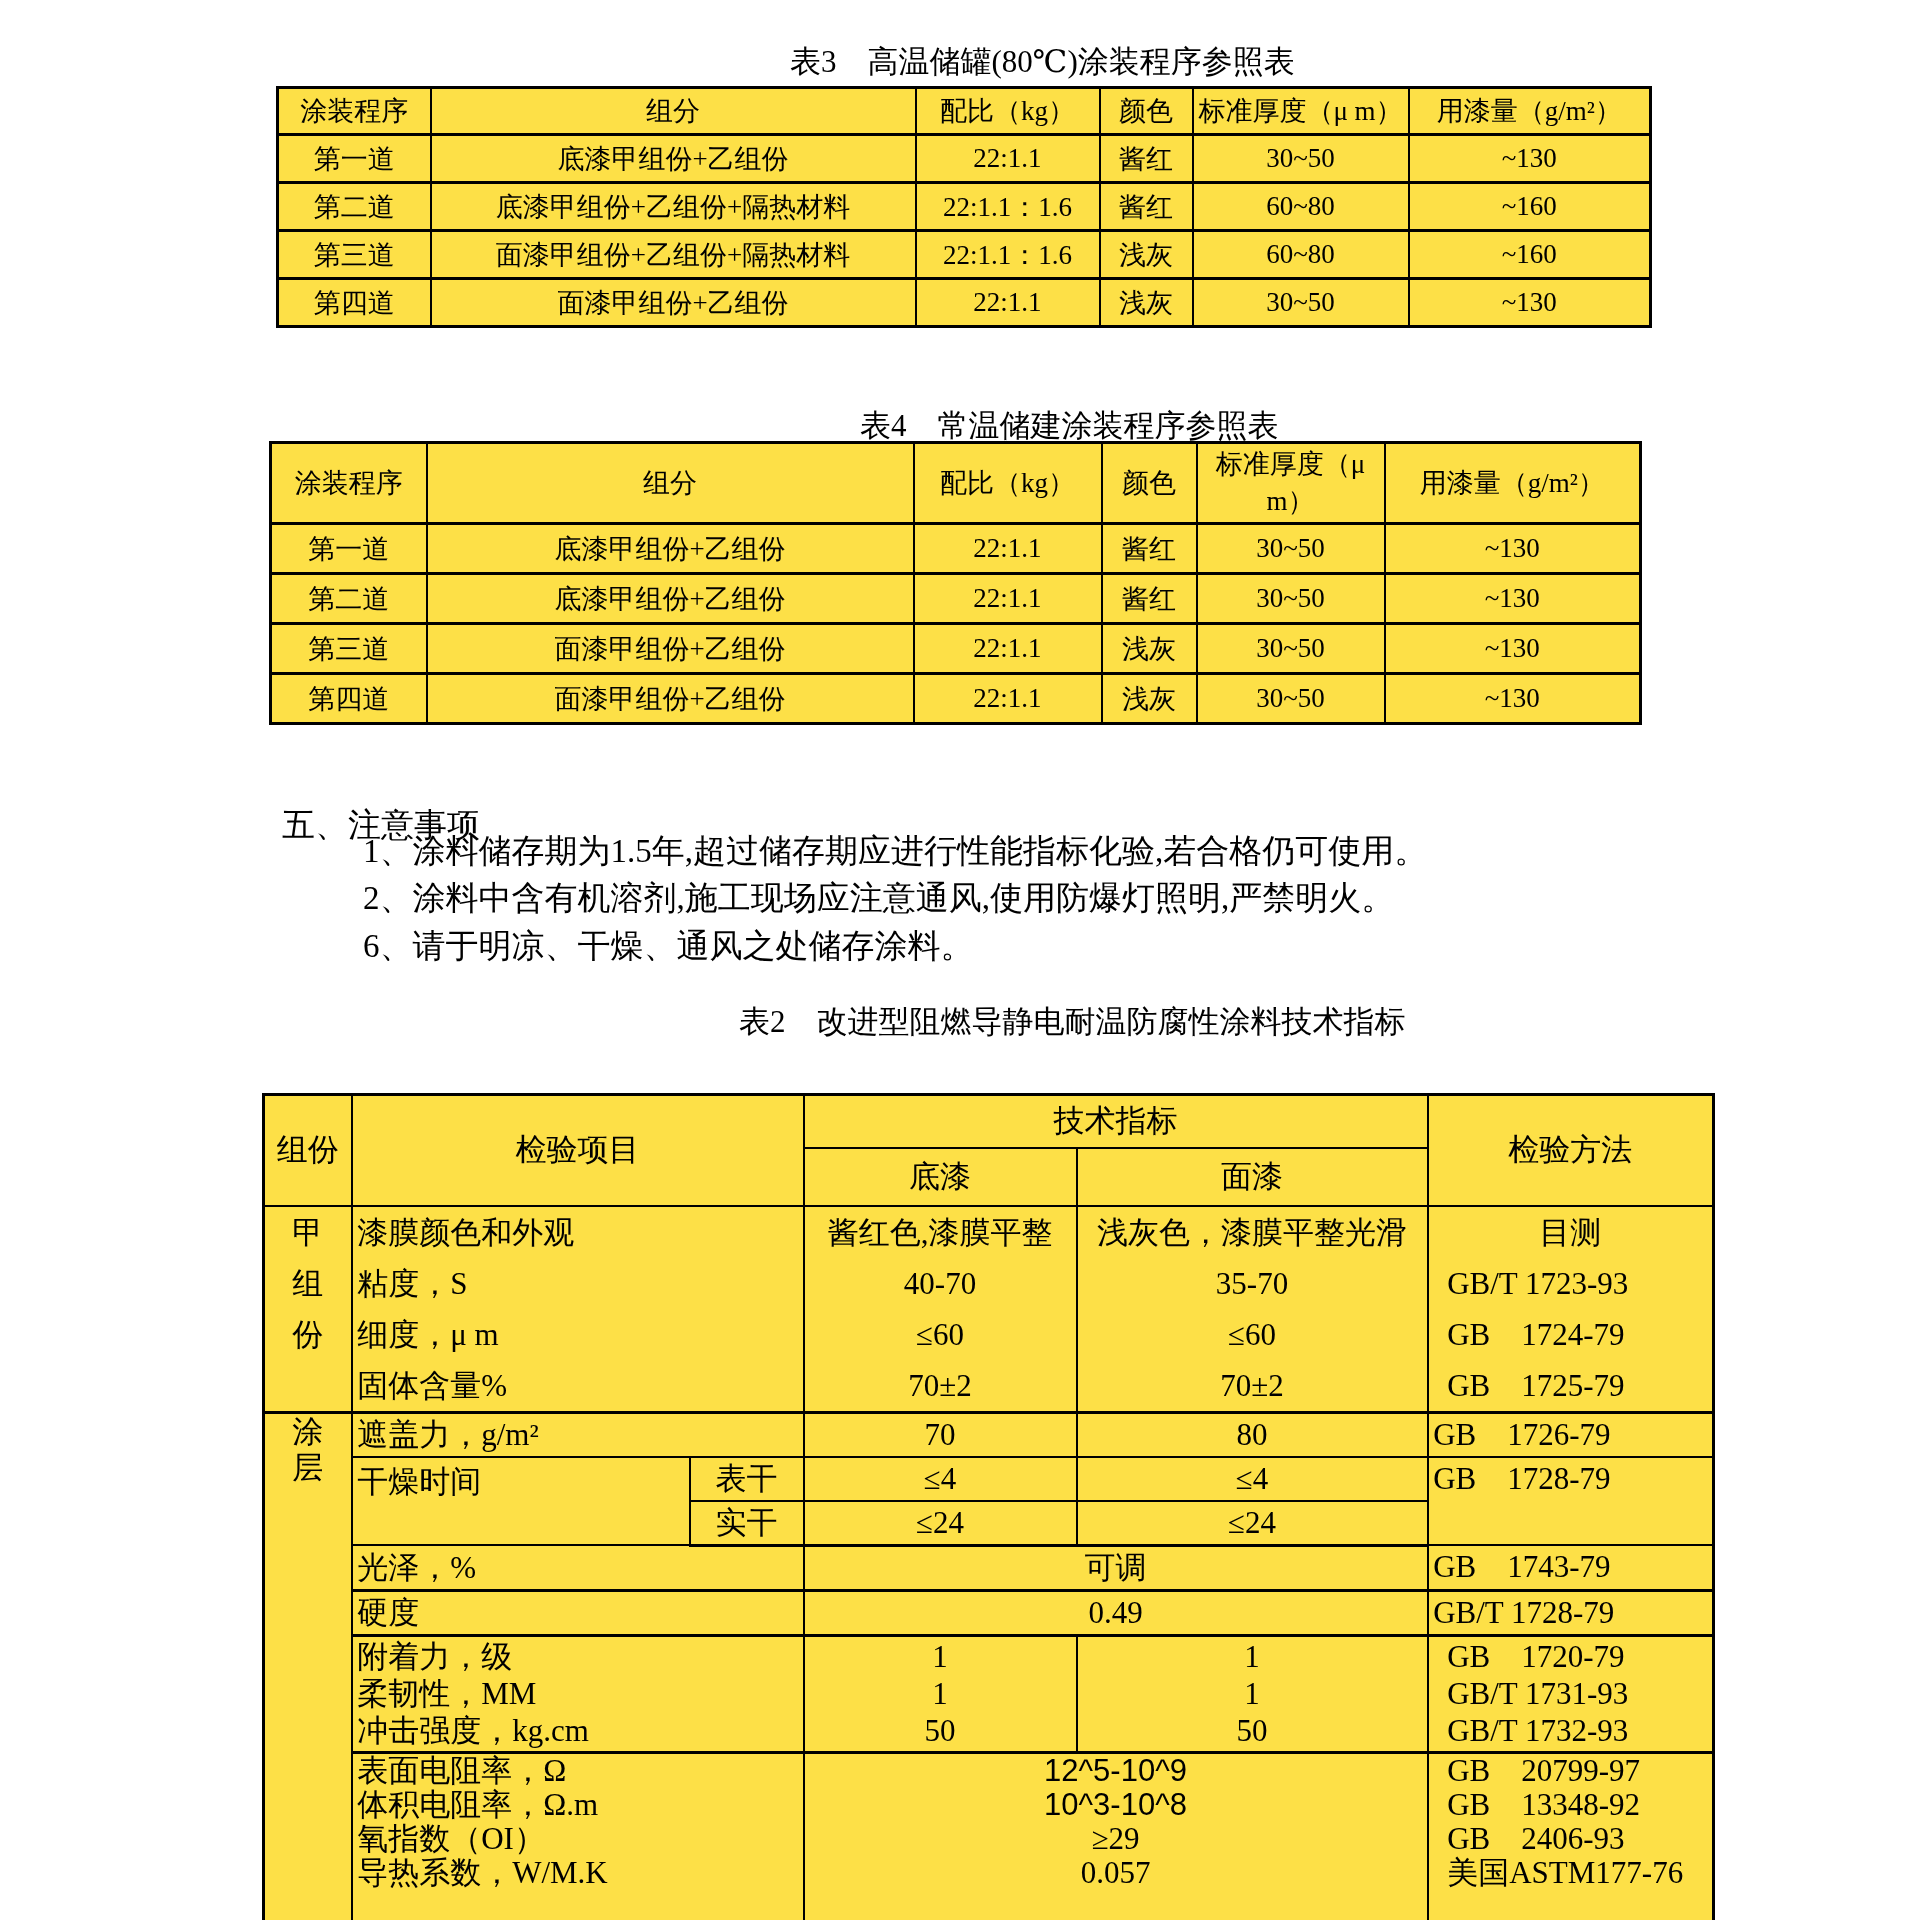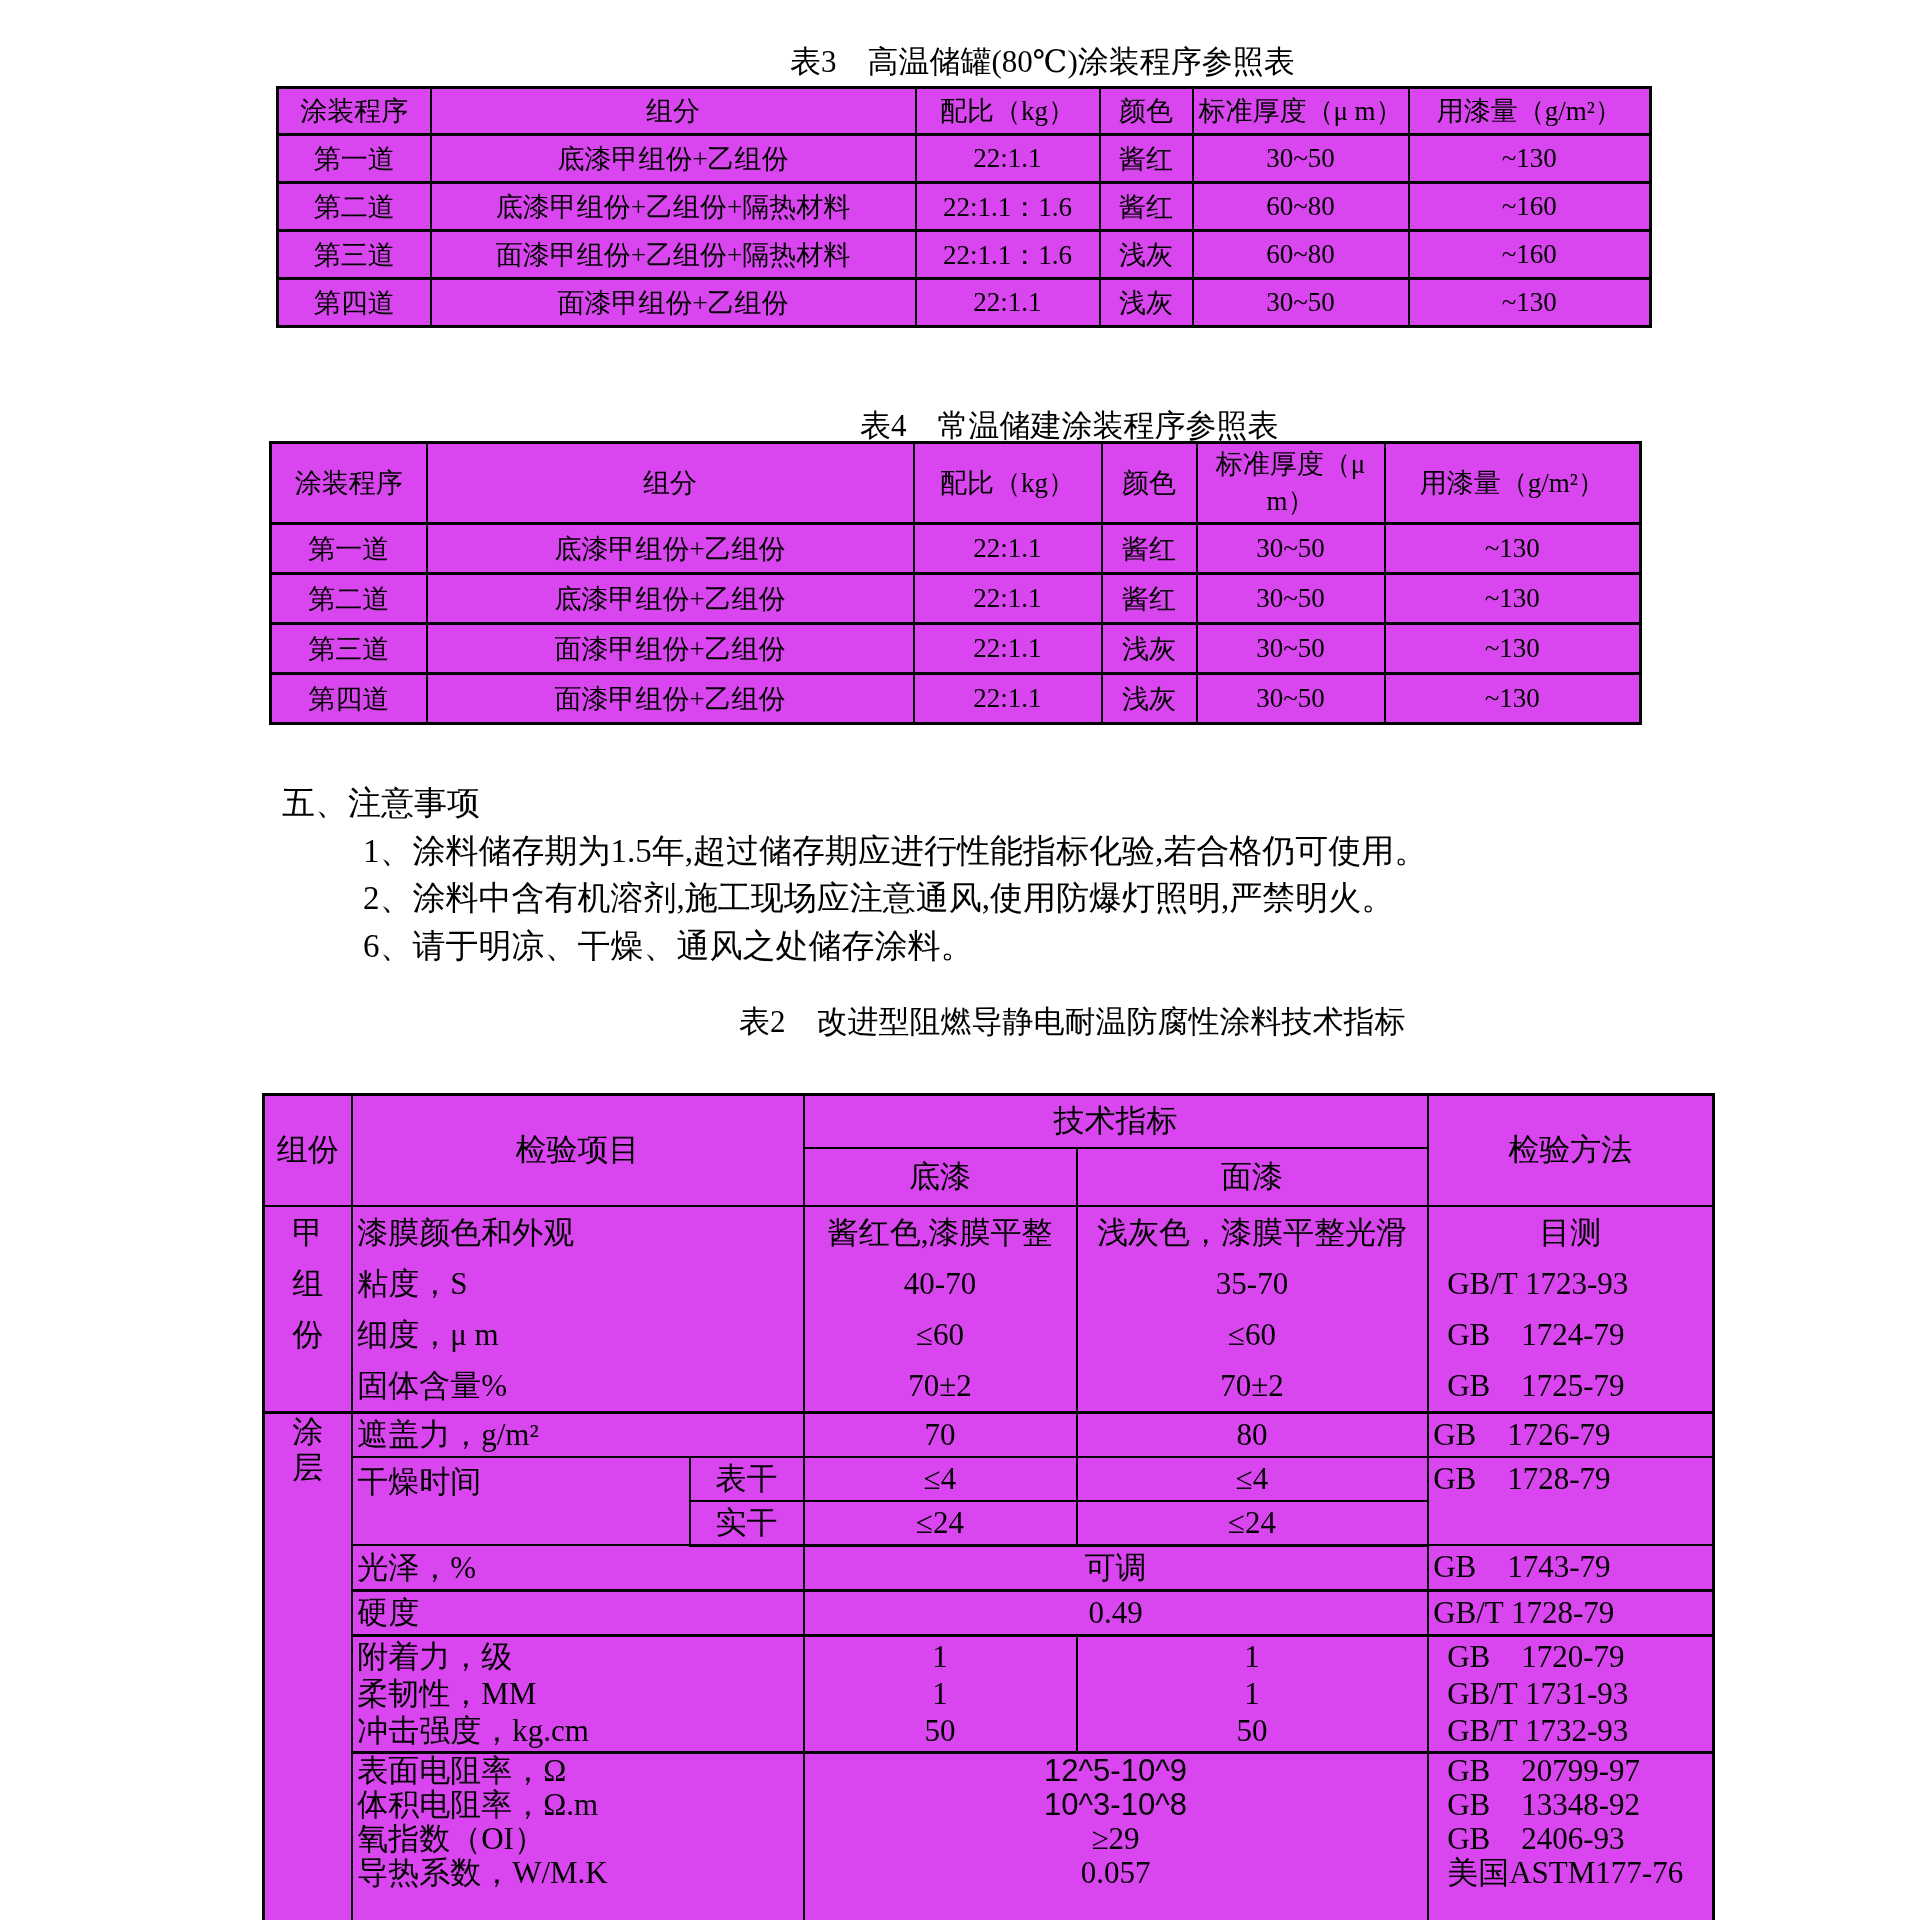--- a/index.html
+++ b/index.html
@@ -2,21 +2,21 @@
 <html style="font-size:12.5px"><head>
 <meta charset="utf-8">
 <style>
   html,body{margin:0;padding:0}
   body{
     width:1930px;height:1920px;position:relative;
     background:#ffffff;color:#000000;
     font-family:"Liberation Serif","DejaVu Serif",serif;
   }
   .doc-title{position:absolute;font-size:31px;line-height:36px;white-space:nowrap}
-  table{position:absolute;border-collapse:collapse;table-layout:fixed;background:#d946ef}
+  table{position:absolute;border-collapse:collapse;table-layout:fixed;background:#fde047}
 
   
   .ref{border:3.1px solid #000}
   .ref td{
     border:2.3px solid #000;border-top-width:3.1px;border-bottom-width:3.1px;
     text-align:center;vertical-align:middle;font-size:27px;padding:1.6px 4.7px;overflow:hidden;
   }
   .nowrap{white-space:nowrap}
   .wrap{line-height:37px}
 
@@ -148,21 +148,21 @@
       <td>第四道</td>
       <td>面漆甲组份+乙组份</td>
       <td>22:1.1</td>
       <td>浅灰</td>
       <td>30~50</td>
       <td>~130</td>
     </tr>
   </tbody>
     </table>
 
-  <div class="note" style="left:282px;top:785px">五、注意事项</div>
+  <div class="note" style="left:282px;top:807px">五、注意事项</div>
   <div class="note" style="left:363px;top:833px">1、涂料储存期为1.5年,超过储存期应进行性能指标化验,若合格仍可使用。</div>
   <div class="note" style="left:363px;top:880px">2、涂料中含有机溶剂,施工现场应注意通风,使用防爆灯照明,严禁明火。</div>
   <div class="note" style="left:363px;top:928px">6、请于明凉、干燥、通风之处储存涂料。</div>
 
   <div class="doc-title" style="left:739px;top:1004px">表2　改进型阻燃导静电耐温防腐性涂料技术指标</div>
   <table class="spec" style="left:262px;top:1093px;width:1451px">
     <colgroup>
       <col style="width:88px">
         <col style="width:338px">
         <col style="width:114px">

